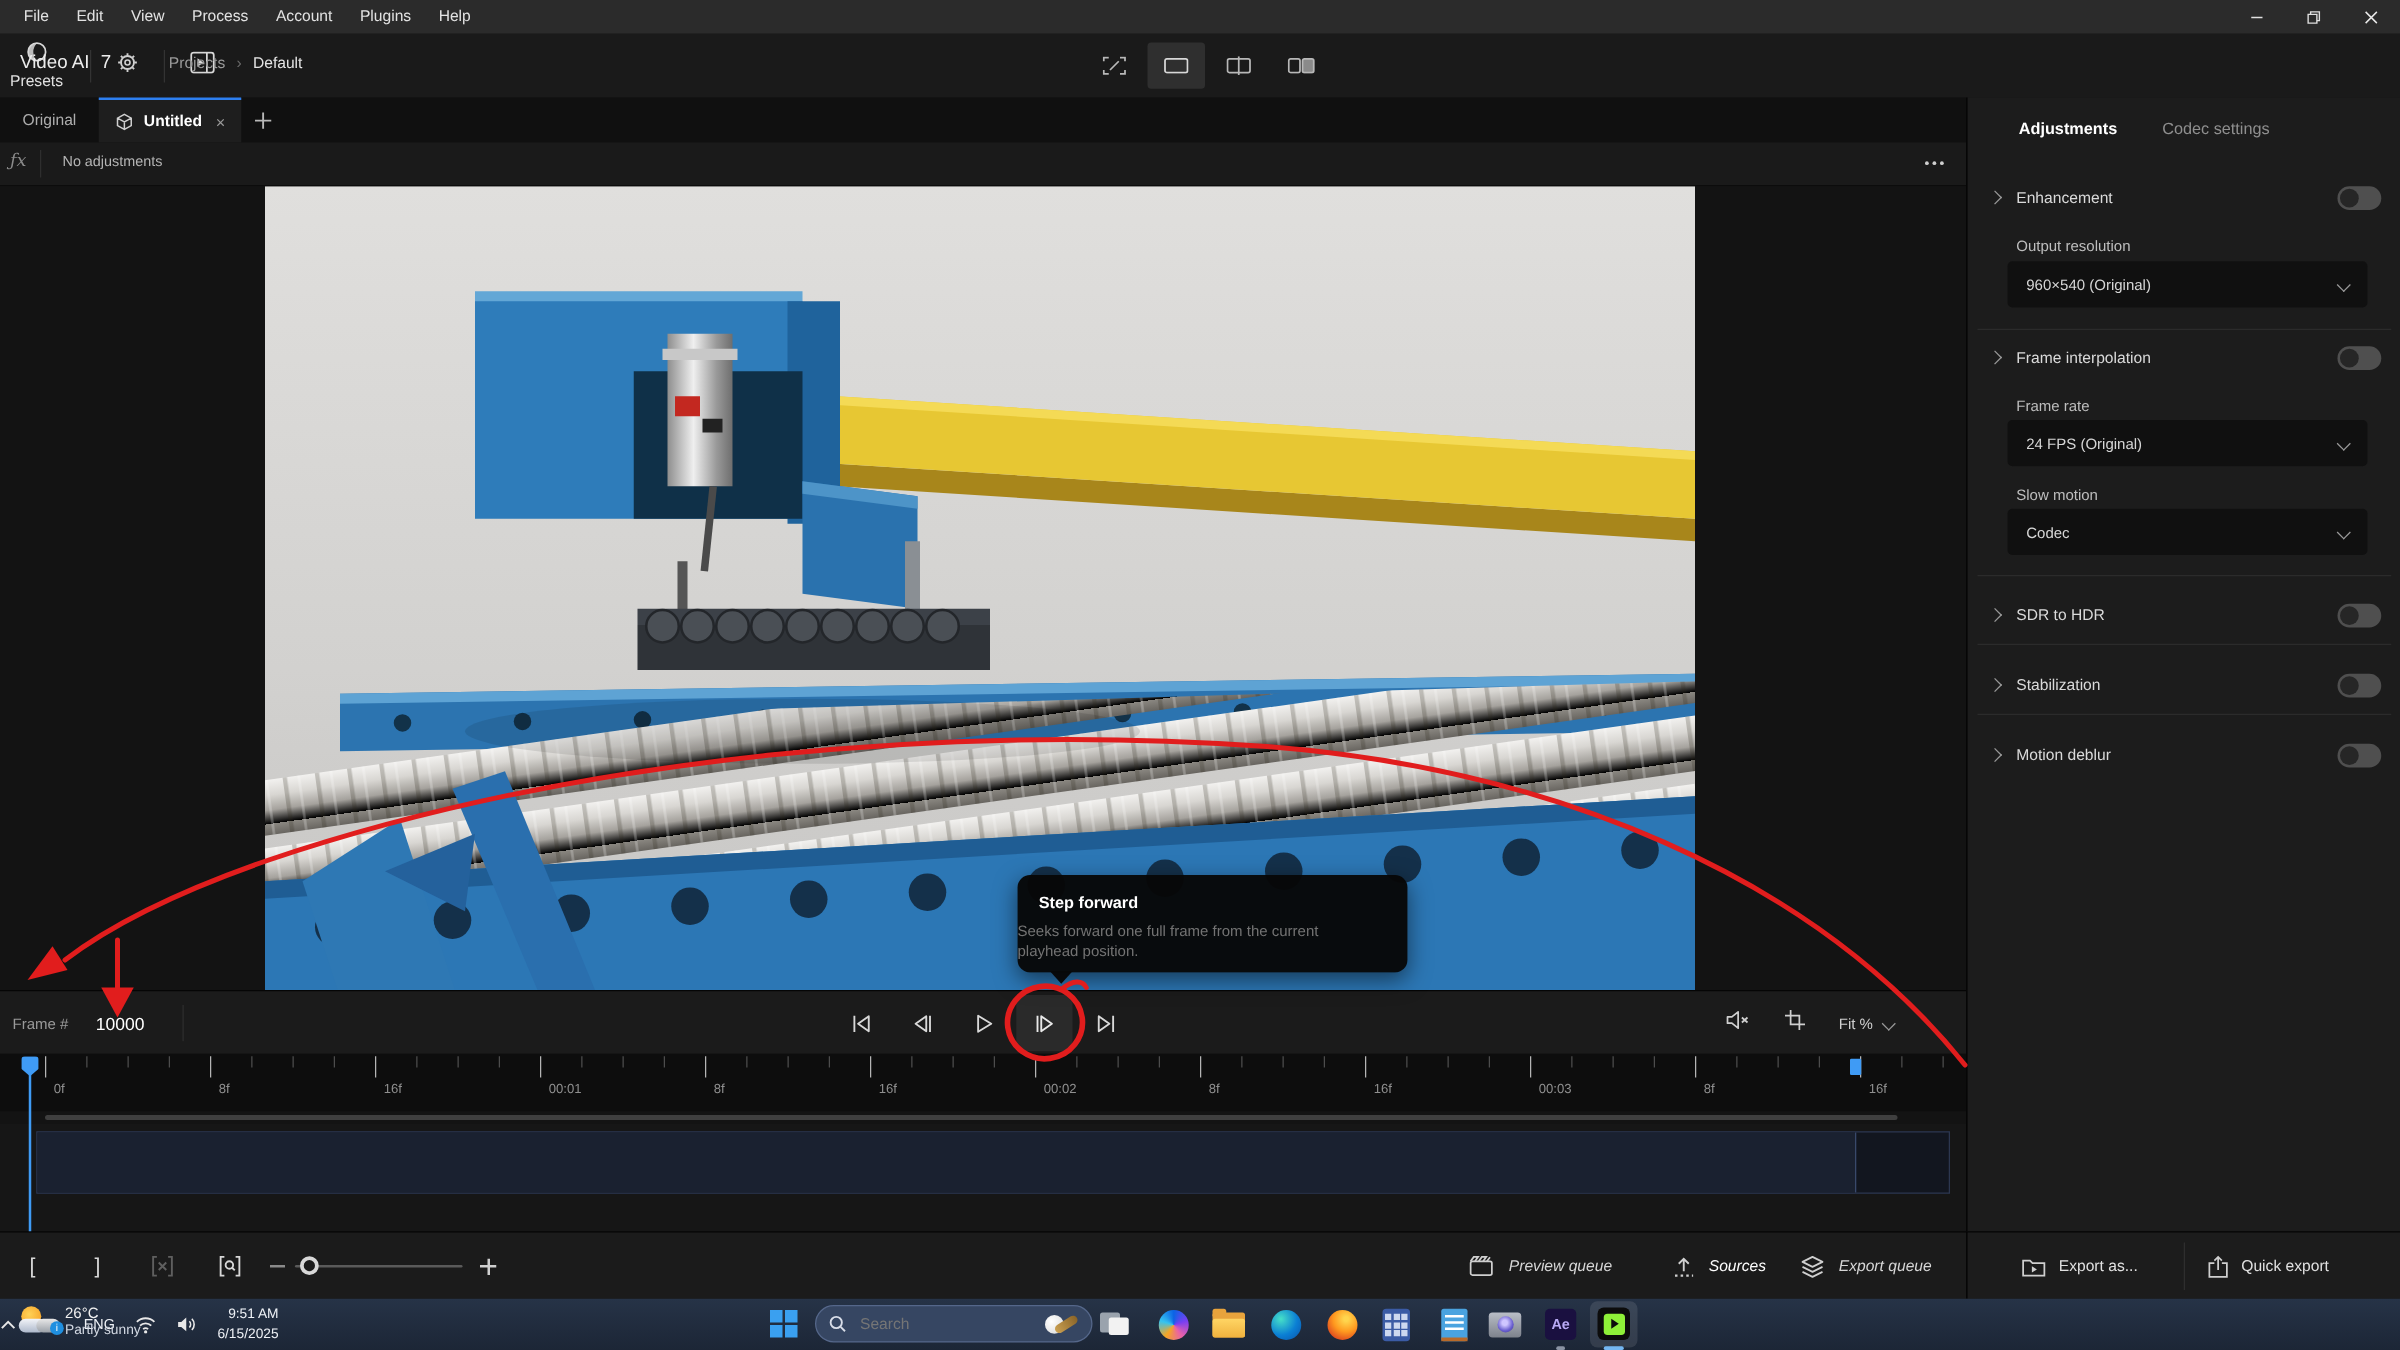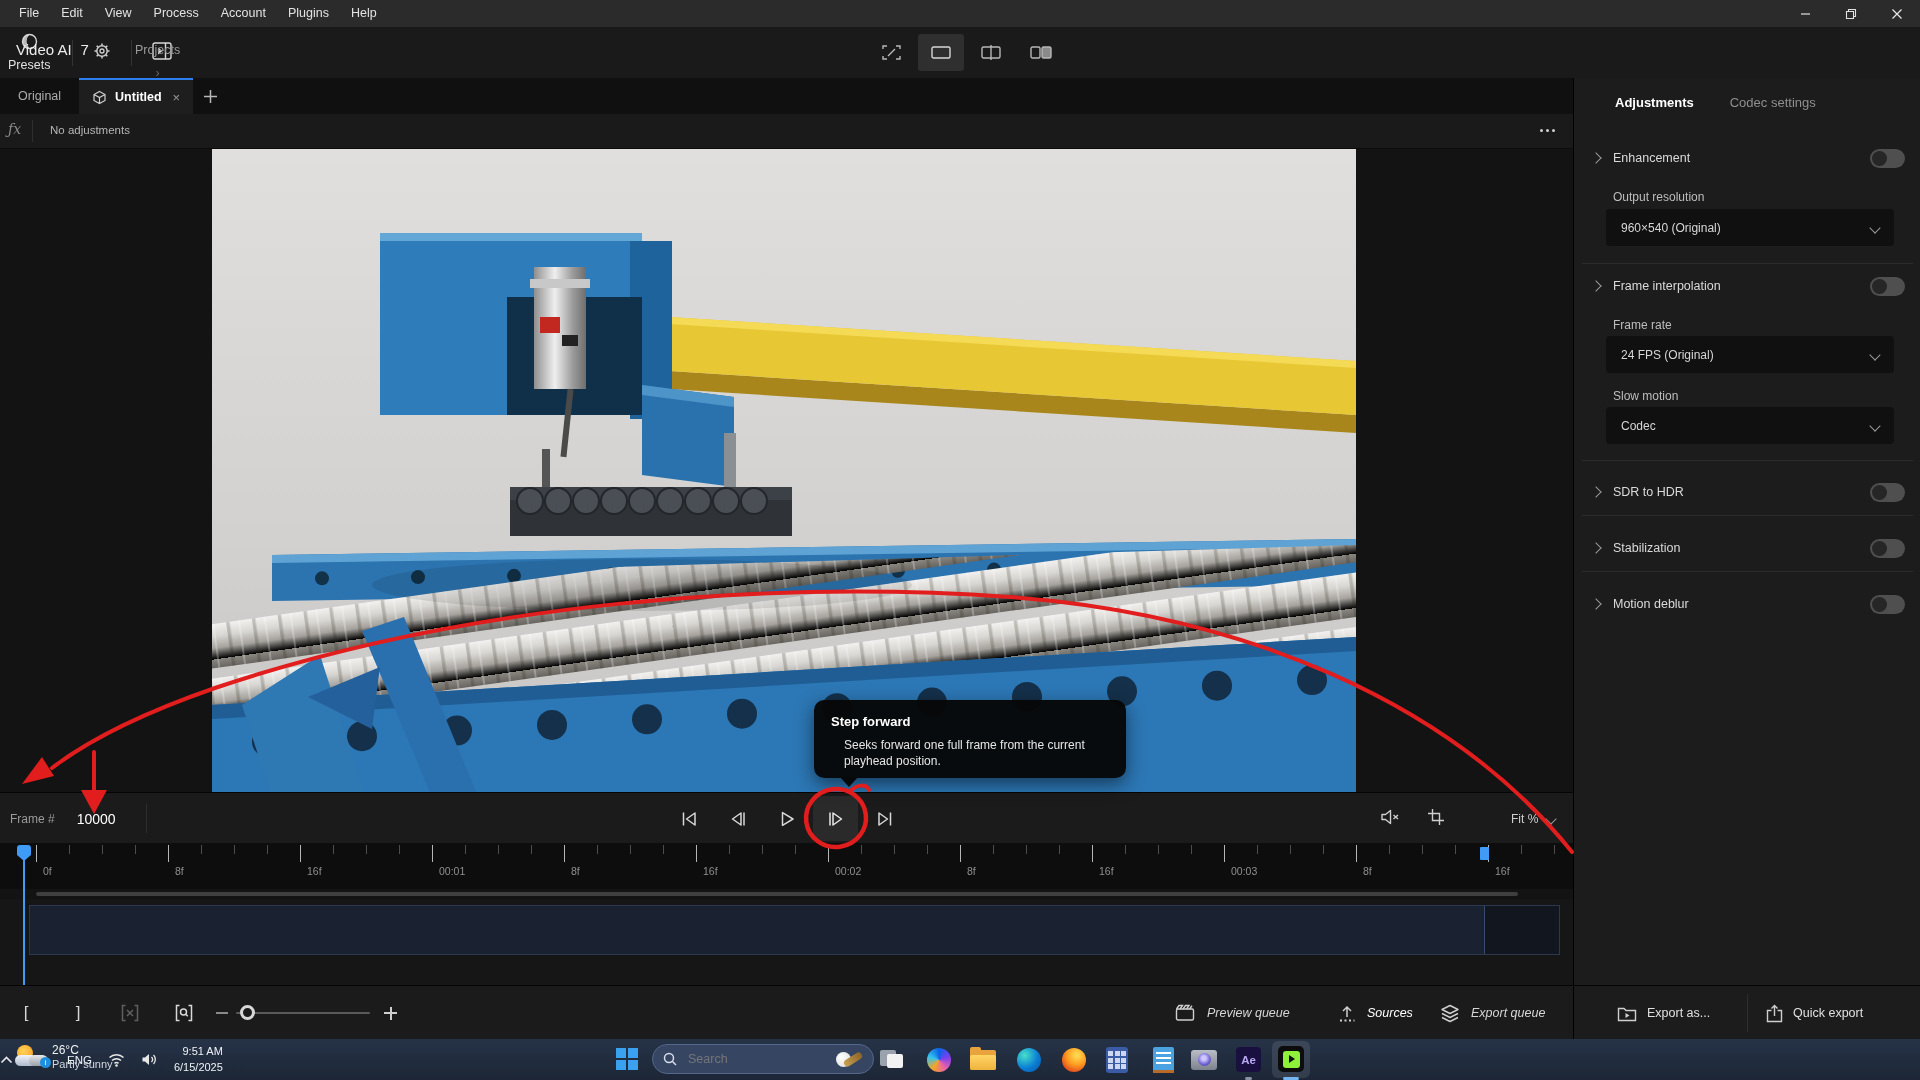--- a/index.html
+++ b/index.html
@@ -10,21 +10,21 @@
 
   
   .menubar{left:0;top:0;width:1920px;height:27px;background:#2b2b2b;display:flex;align-items:center;padding-left:8px;box-sizing:border-box;}
   .menu-item{padding:0 11px;font-size:12.5px;color:#e2e2e2;line-height:27px;cursor:default;}
   .winbtns{position:absolute;right:0;top:0;height:27px;display:flex;}
   .winbtn{width:46px;height:27px;display:flex;align-items:center;justify-content:center;color:#e0e0e0;font-size:13px;}
 
   
   .header{left:0;top:27px;width:1920px;height:51px;background:#1a1a1a;}
   .apptitle{left:16px;top:14px;font-size:15px;color:#ececec;display:flex;gap:9px;}
-  .crumb{left:135px;top:16px;font-size:12.5px;color:#9a9a9a;display:flex;gap:9px;align-items:center;flex-direction:column;}
+  .crumb{left:135px;top:16px;font-size:12.5px;color:#9a9a9a;display:flex;gap:9px;align-items:center;}
   .crumb .cur{color:#e4e4e4;}
   .viewtoggles{left:868px;top:7px;display:flex;gap:4px;}
   .vbtn{width:46px;height:37px;display:flex;align-items:center;justify-content:center;border-radius:3px;}
   .vbtn.active{background:#2f2f2f;}
   .hdr-right{right:10px;top:10px;display:flex;align-items:center;gap:14px;}
   .presets{display:flex;align-items:center;gap:8px;font-size:12.5px;color:#e0e0e0;padding:6px 8px;flex-direction:column;}
   .hdr-sep{width:1px;height:26px;background:#333;}
 
   
   .tabbar{left:0;top:78px;width:1573px;height:36px;background:#101010;display:flex;align-items:stretch;}
@@ -48,21 +48,21 @@
   
   .playerbar{left:0;top:792px;width:1573px;height:51px;background:#1b1b1b;border-top:1px solid #050505;box-sizing:border-box;}
   .framewrap{left:10px;top:0;height:51px;display:flex;align-items:center;gap:22px;}
   .framelabel{font-size:12px;color:#9a9a9a;}
   .framevalue{font-size:14px;color:#fff;}
   .framediv{left:146px;top:11px;width:1px;height:29px;background:#2e2e2e;}
   .transport{left:666px;top:3px;display:flex;gap:4px;}
   .tbtn{width:45px;height:45px;display:flex;align-items:center;justify-content:center;border-radius:4px;}
   .tbtn.hover{background:#2a2a2a;}
   .pright{left:1380px;top:3px;display:flex;align-items:center;gap:26px;height:45px;}
-  .fitlabel{font-size:12px;color:#cfcfcf;display:flex;align-items:center;gap:9px;margin-left:40px;}
+  .fitlabel{font-size:12px;color:#cfcfcf;display:flex;align-items:center;gap:9px;}
   .chev{width:7px;height:7px;border-right:1.6px solid #9a9a9a;border-bottom:1.6px solid #9a9a9a;transform:rotate(45deg);display:inline-block;}
   .chev-r{transform:rotate(-45deg);}
 
   
   .ruler{left:0;top:843px;width:1573px;height:46px;background:#0d0d0d;}
   .tick-major{position:absolute;top:2px;width:1px;height:17px;background:#b5b5b5;}
   .tick-minor{position:absolute;top:2px;width:1px;height:9px;background:#4d4d4d;}
   .tick-label{position:absolute;top:22px;font-size:10.5px;color:#8f8f8f;}
   .playhead-line{left:23px;top:846px;width:2px;height:139px;background:#3f9bf5;z-index:5;}
   .playhead-pin{left:17px;top:845px;width:14px;height:16px;background:#3f9bf5;border-radius:3px 3px 0 0;
@@ -145,21 +145,21 @@
   .eng{font-size:11.5px;color:#eef1f6;}
   .clock{font-size:11px;color:#eef1f6;text-align:right;line-height:1.45;}
   .cloudtray{position:relative;width:22px;height:16px;}
   .cloudtray .c{position:absolute;left:0;top:3px;width:19px;height:11px;border-radius:7px;background:linear-gradient(#e8e8e8,#9aa0a8);}
   .cloudtray .b{position:absolute;right:0;bottom:0;width:11px;height:11px;border-radius:50%;background:#1f8fe0;color:#fff;font-size:8px;display:flex;align-items:center;justify-content:center;}
 
   
   .tooltip{left:814px;top:700px;width:312px;height:78px;background:rgba(7,7,7,.97);border-radius:10px;z-index:40;box-shadow:0 6px 18px rgba(0,0,0,.5);}
   .tooltip::after{content:'';position:absolute;left:26px;bottom:-9px;width:0;height:0;border-left:9px solid transparent;border-right:9px solid transparent;border-top:10px solid rgba(7,7,7,.97);}
   .tt-title{position:absolute;left:17px;top:14px;font-size:13px;font-weight:bold;color:#fff;}
-  .tt-body{position:absolute;left:30px;top:37px;width:278px;font-size:12px;color:#e5e5e5;line-height:1.35;}
+  .tt-body{position:absolute;left:0;top:37px;width:278px;font-size:12px;color:#737373;line-height:1.35;}
 
   .annot{left:0;top:0;width:1920px;height:1080px;z-index:50;pointer-events:none;}
 </style>
 </head>
 <body>
 
 <div id="app">
 
   <div class="ab menubar">
     <div class="row" id="menu-items">

